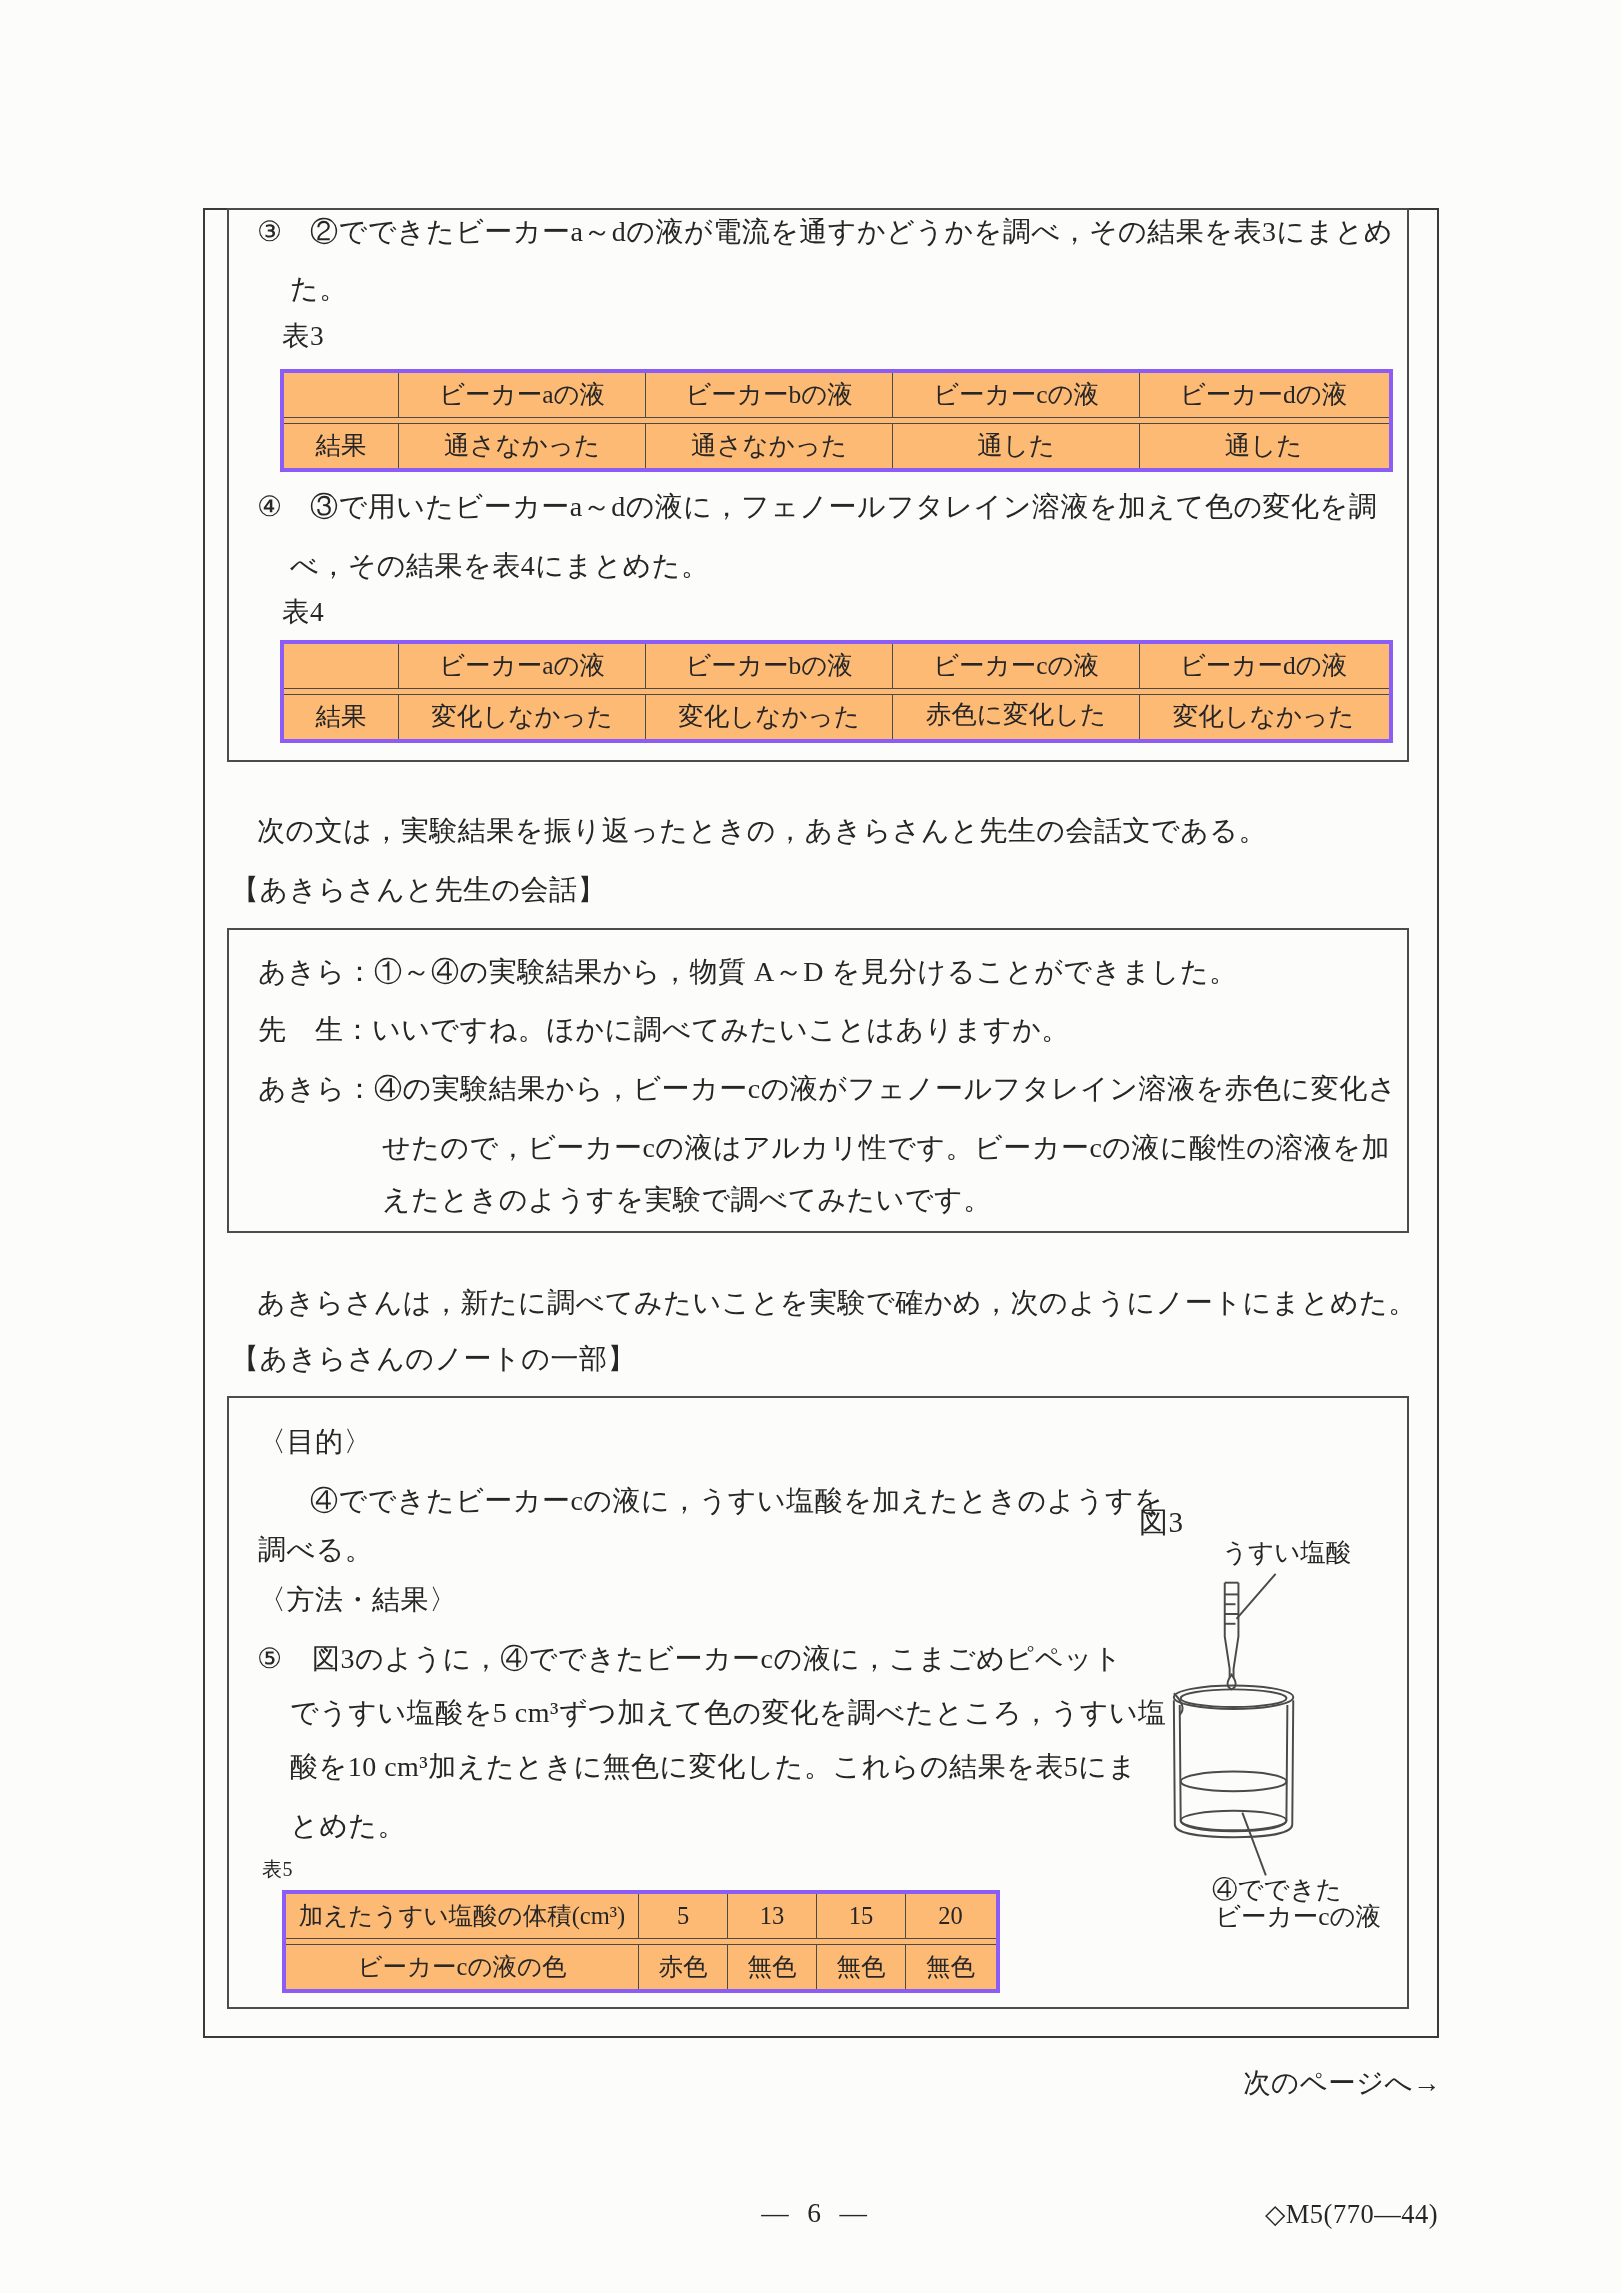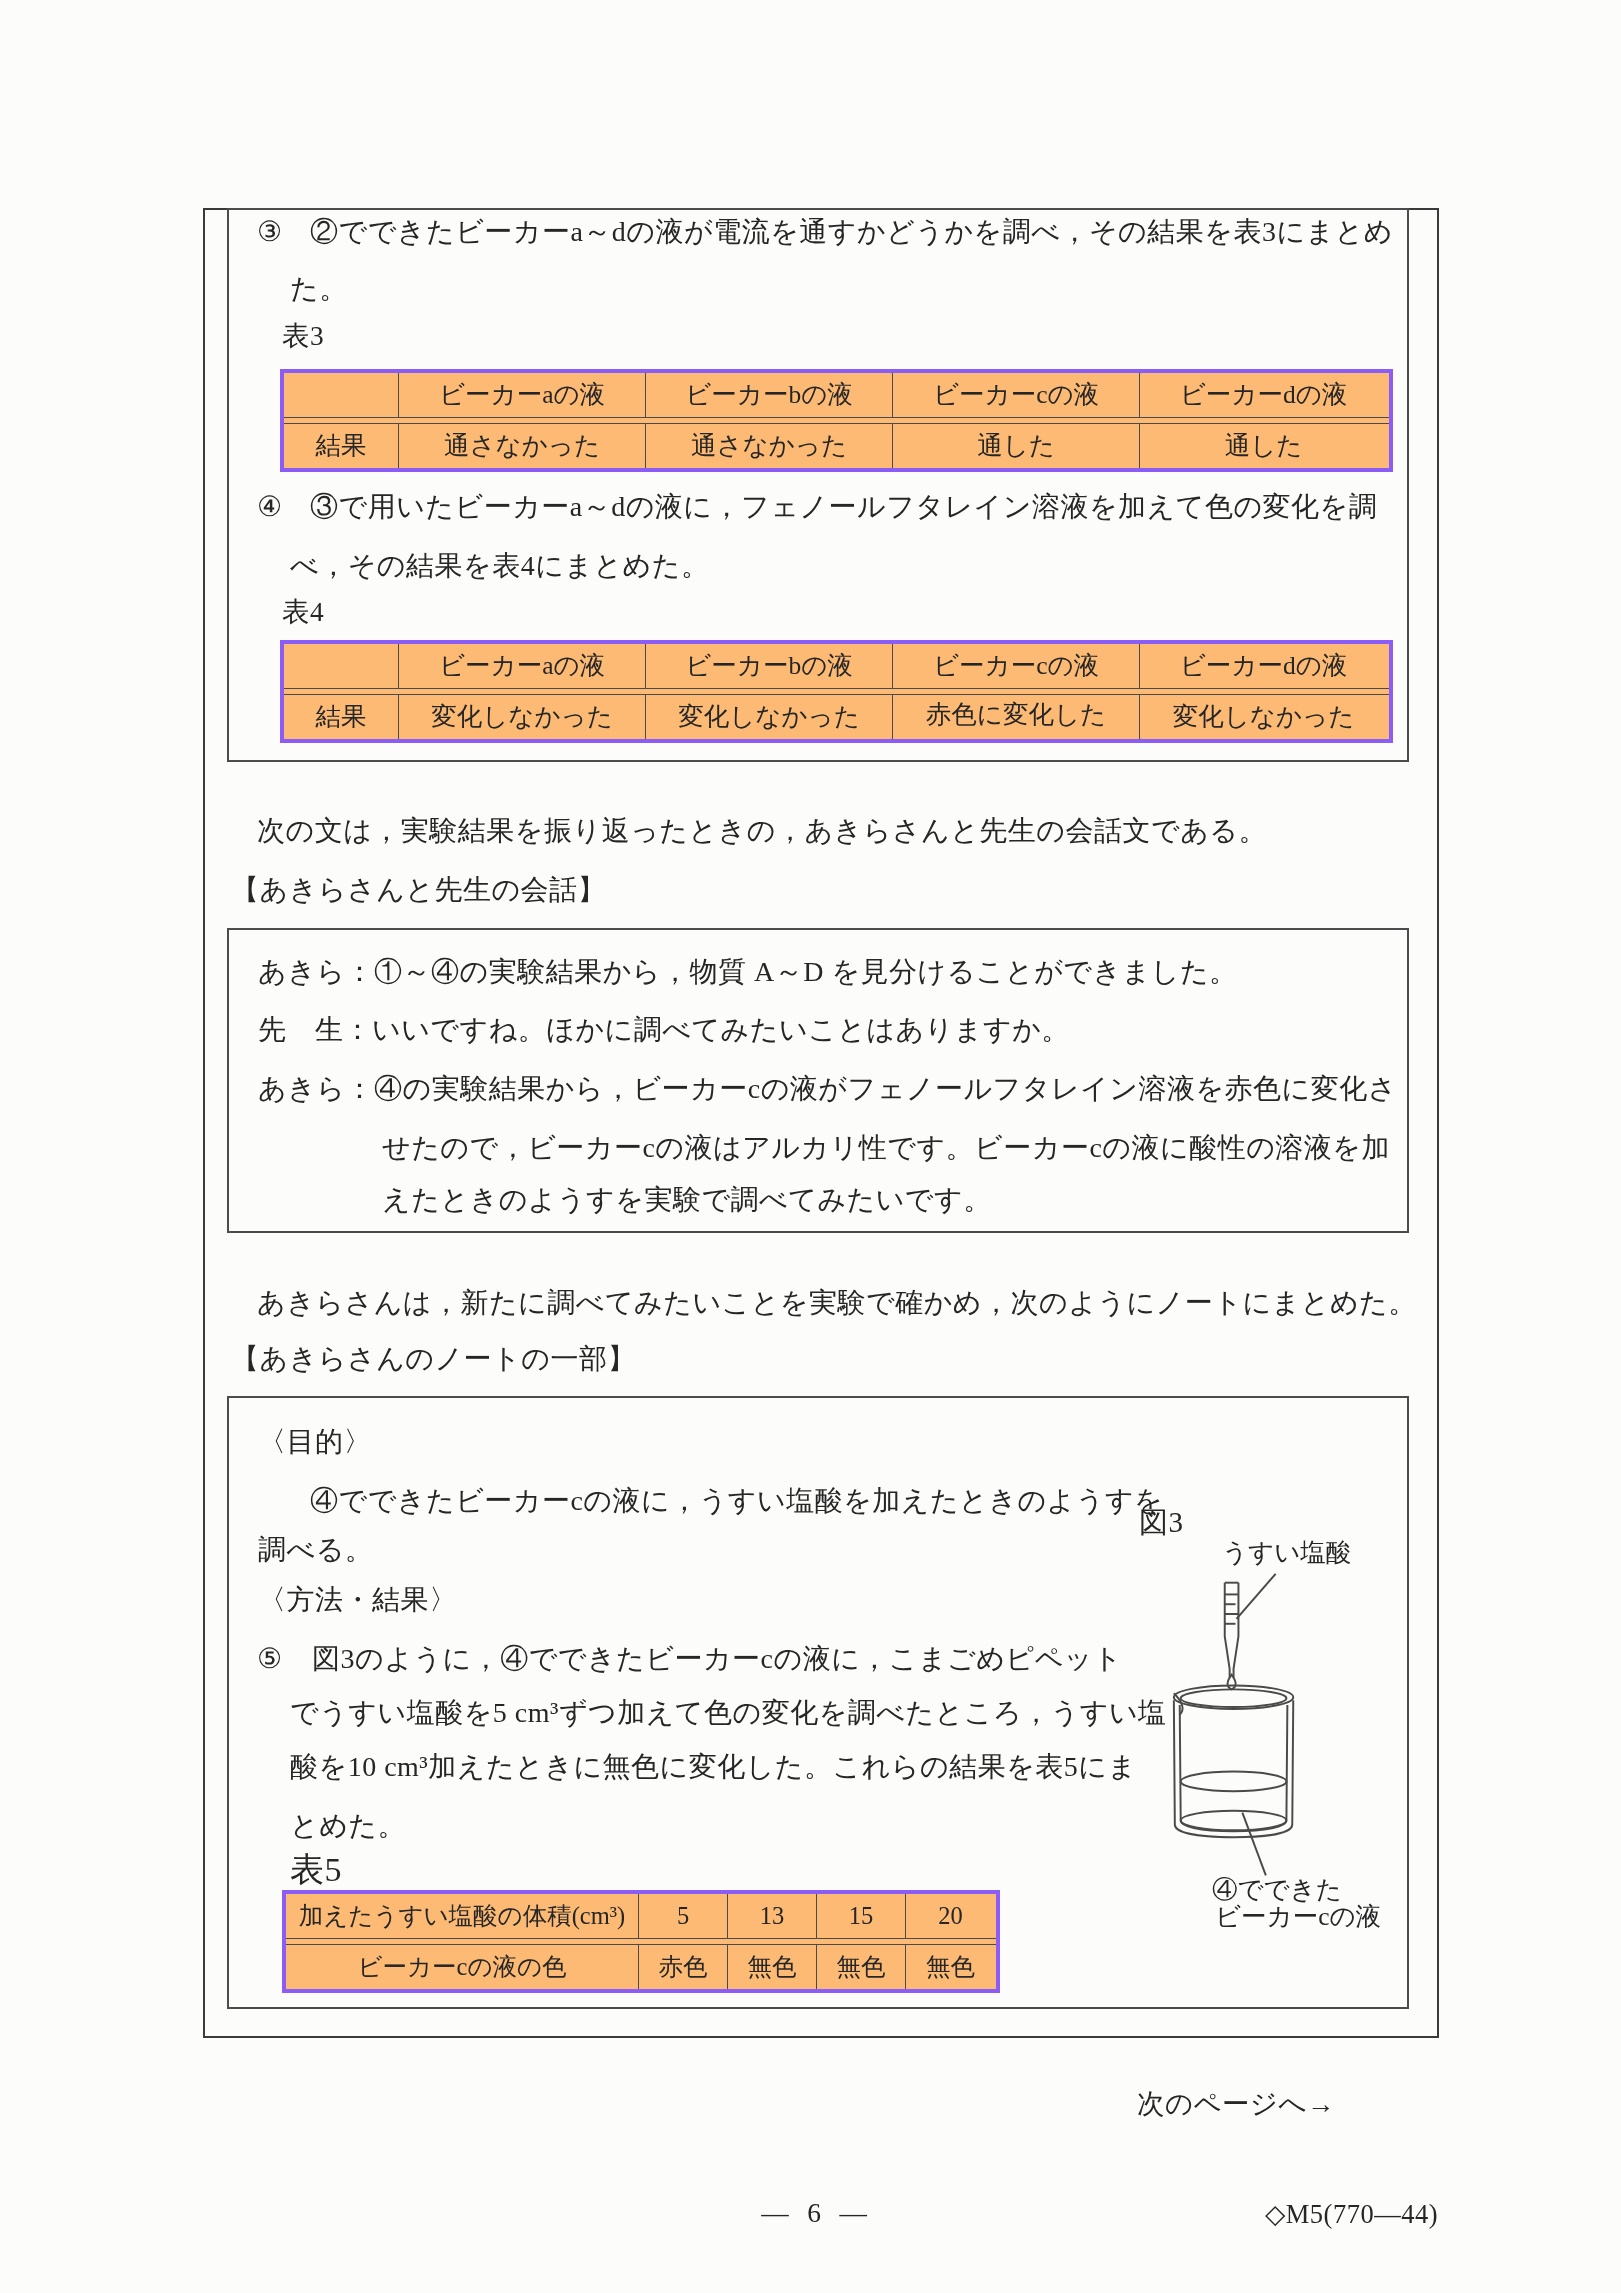--- a/index.html
+++ b/index.html
@@ -114,21 +114,21 @@
   <div class="abs txt" style="left:310px;top:1483px;">④でできたビーカーcの液に，うすい塩酸を加えたときのようすを</div>
   <div class="abs txt" style="left:258px;top:1532px;">調べる。</div>
   <div class="abs txt" style="left:258px;top:1582px;">〈方法・結果〉</div>
 
   <div class="abs txt" style="left:257px;top:1641px;">⑤</div>
   <div class="abs txt" style="left:312px;top:1641px;">図3のように，④でできたビーカーcの液に，こまごめピペット</div>
   <div class="abs txt" style="left:290px;top:1695px;">でうすい塩酸を5 cm³ずつ加えて色の変化を調べたところ，うすい塩</div>
   <div class="abs txt" style="left:290px;top:1749px;">酸を10 cm³加えたときに無色に変化した。これらの結果を表5にま</div>
   <div class="abs txt" style="left:290px;top:1808px;">とめた。</div>
 
-  <div class="abs txt" style="left:290px;top:1852px;font-size:34px;">表5</div>
+  <div class="abs txt" style="left:262px;top:1852px;font-size:20px;">表5</div>
 
   <div class="dtable t5" style="left:282px;top:1890px;width:710px;">
     <div class="trow">
       <div class="tcell" style="width:353px;">加えたうすい塩酸の体積(cm³)</div>
       <div class="tcell" style="width:89px;">5</div>
       <div class="tcell" style="width:89px;">13</div>
       <div class="tcell" style="width:89px;">15</div>
       <div class="tcell" style="width:89px;">20</div>
     </div>
     <div class="dsep"></div>
@@ -170,18 +170,18 @@
       <ellipse class="stroke" cx="119" cy="218" rx="54" ry="10"></ellipse>
       <ellipse class="stroke" cx="119" cy="258" rx="54" ry="10"></ellipse>
     </g>
 
     <path class="stroke" d="M128,250 L152,314"></path>
   </svg>
 
   <div class="abs small" style="left:1212px;top:1874px;font-size:25.5px;text-align:center;">④でできた</div>
   <div class="abs small" style="left:1215px;top:1901px;font-size:25.5px;">ビーカーcの液</div>
 
-  <div class="abs txt" style="left:1137px;top:2066px;width:304px;font-size:27.4px;margin-top:21px;">次のページへ→</div>
+  <div class="abs txt" style="left:1137px;top:2066px;width:304px;text-align:right;font-size:27.4px;">次のページへ→</div>
   <div class="abs txt" style="left:621px;top:2196px;width:392px;text-align:center;font-size:27.4px;letter-spacing:5.9px;">— 6 —</div>
   <div class="abs txt" style="left:1176px;top:2197px;width:262px;text-align:right;font-size:26.5px;">◇M5(770—44)</div>
 
 </div>
 
 
 </body></html>

